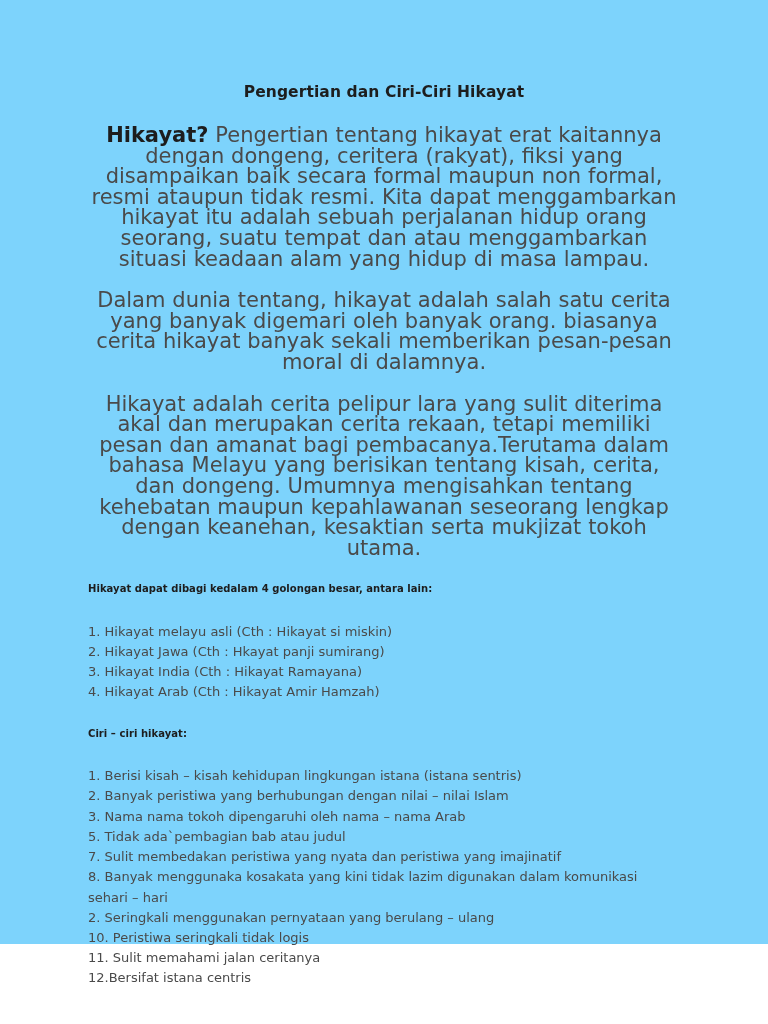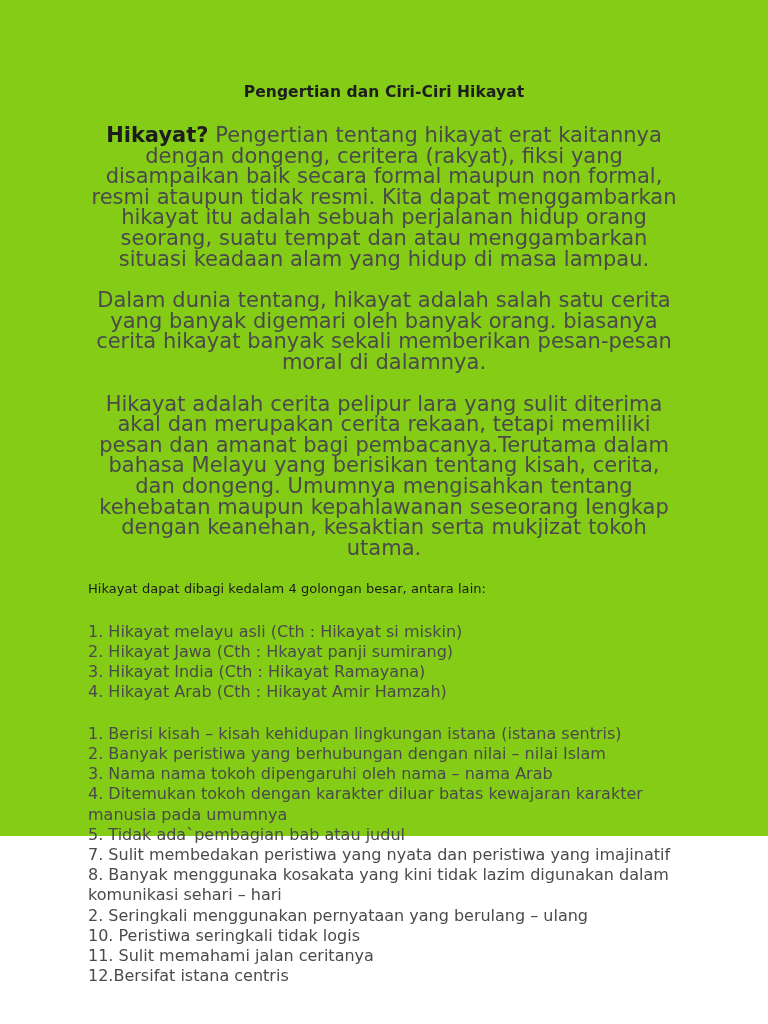--- a/index.html
+++ b/index.html
@@ -12,24 +12,24 @@
     width: 768px;
     height: 1024px;
     overflow: hidden;
     font-family: "DejaVu Sans", "Liberation Sans", sans-serif;
     color: #4a4a4a;
     -webkit-font-smoothing: antialiased;
   }
   .page {
     position: relative;
     width: 768px;
-    height: 836px;
+    height: 944px;
     box-sizing: border-box;
     padding: 12px;
-    background: #84cc16;
+    background: #7dd3fc;
   }
   .doc-body {
     position: absolute;
     left: 88px;
     top: 82px;
     width: 592px;
   }
   .doc-title {
     text-align: center;
     font-size: 15.5px;
@@ -47,33 +47,33 @@
     text-align: center;
     word-spacing: 0.2px;
   }
   p.para:last-child { margin-bottom: 0; }
   .lead-label {
     font-weight: bold;
     color: #1d1d1d;
   }
   h2.section-head {
     margin: 0 0 22px 0;
-    font-size: 13px;
+    font-size: 10px;
     line-height: 20.6px;
-    font-weight: normal;
+    font-weight: bold;
     color: #1d1d1d;
     letter-spacing: 0.05px;
   }
   ul.plain-list {
     list-style: none;
     margin: 0 0 21px 0;
     padding: 0;
   }
   ul.plain-list li {
-    font-size: 16px;
+    font-size: 13px;
     line-height: 20.2px;
     color: #4a4a4a;
     margin: 0;
     padding: 0;
   }
 </style>
 </head>
 <body>
 
 <div class="page">
@@ -90,26 +90,26 @@
 
     <h2 class="section-head">Hikayat dapat dibagi kedalam 4 golongan besar, antara lain:</h2>
 
     <ul class="plain-list">
       <li>1. Hikayat melayu asli (Cth : Hikayat si miskin)</li>
       <li>2. Hikayat Jawa (Cth : Hkayat panji sumirang)</li>
       <li>3. Hikayat India (Cth : Hikayat Ramayana)</li>
       <li>4. Hikayat Arab (Cth : Hikayat Amir Hamzah)</li>
     </ul>
 
+    <h2 class="section-head">Ciri – ciri hikayat:</h2>
 
     <ul class="plain-list">
       <li>1. Berisi kisah – kisah kehidupan lingkungan istana (istana sentris)</li>
       <li>2. Banyak peristiwa yang berhubungan dengan nilai – nilai Islam</li>
       <li>3. Nama nama tokoh dipengaruhi oleh nama – nama Arab</li>
-      <li>4. Ditemukan tokoh dengan karakter diluar batas kewajaran karakter manusia pada umumnya</li>
       <li>5. Tidak ada`pembagian bab atau judul</li>
       <li>7. Sulit membedakan peristiwa yang nyata dan peristiwa yang imajinatif</li>
       <li>8. Banyak menggunaka kosakata yang kini tidak lazim digunakan dalam komunikasi sehari – hari</li>
       <li>2. Seringkali menggunakan pernyataan yang berulang – ulang</li>
       <li>10. Peristiwa seringkali tidak logis</li>
       <li>11. Sulit memahami jalan ceritanya</li>
       <li>12.Bersifat istana centris</li>
 
     </ul>
 

